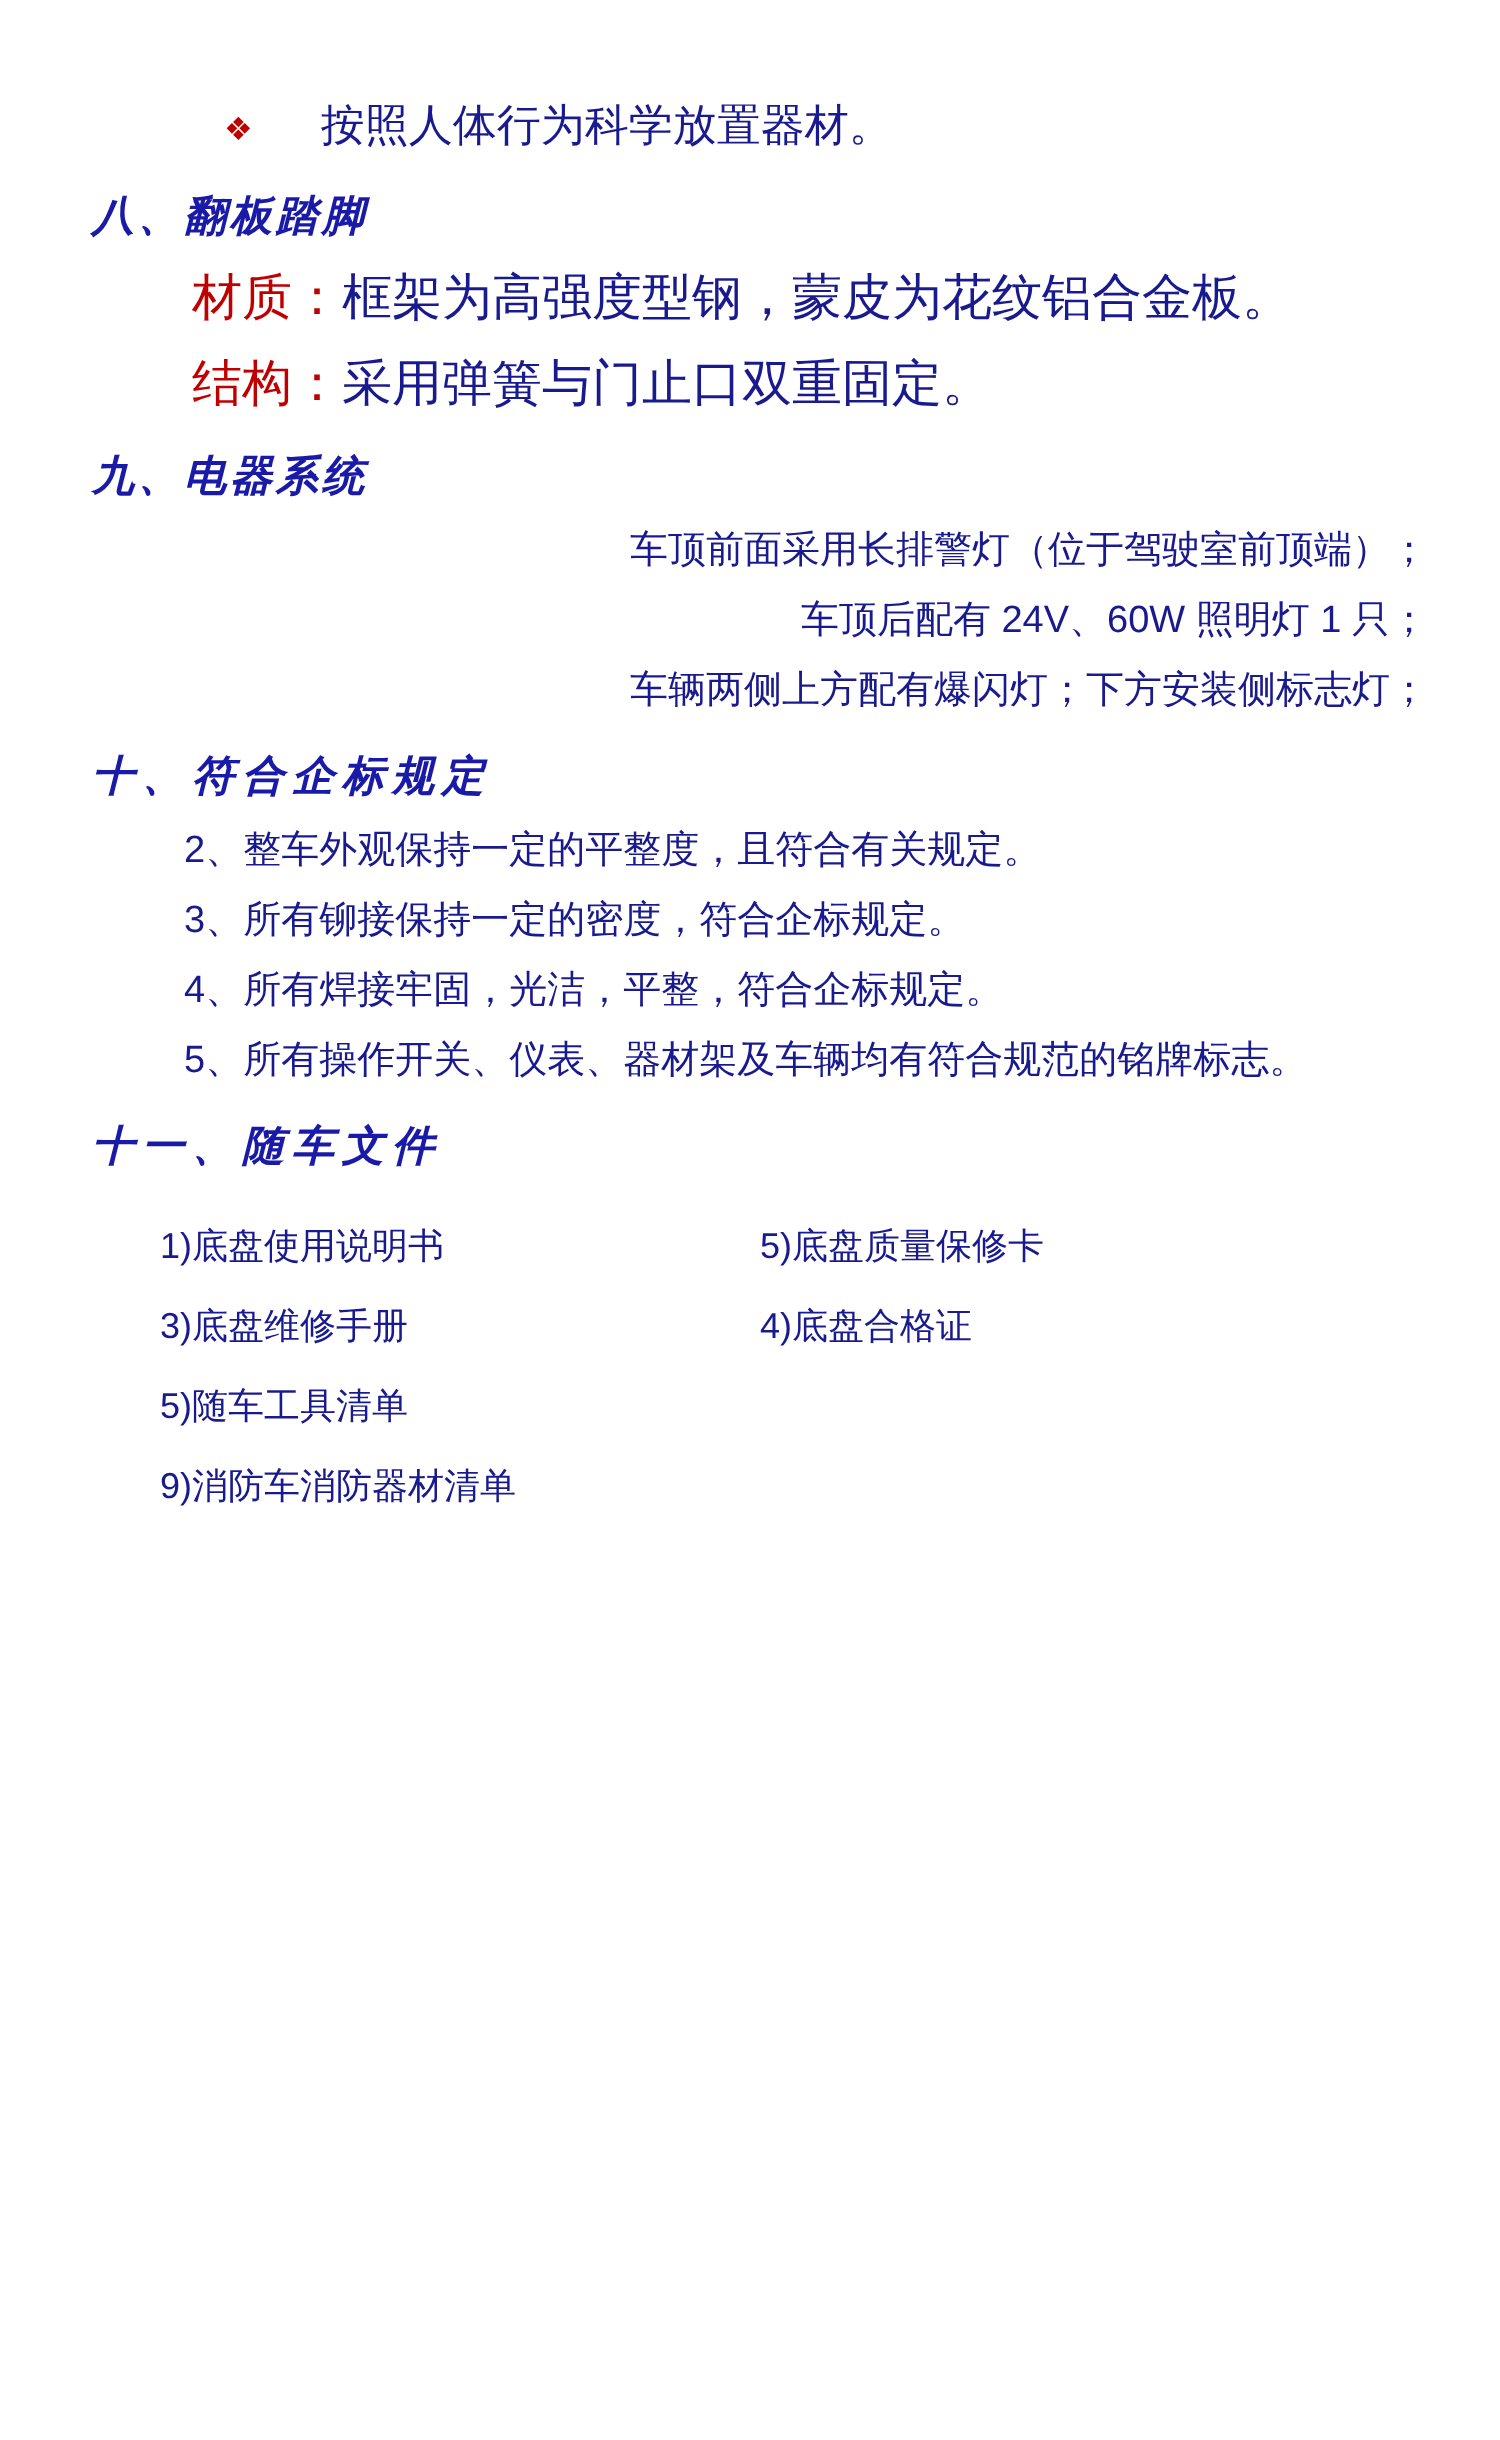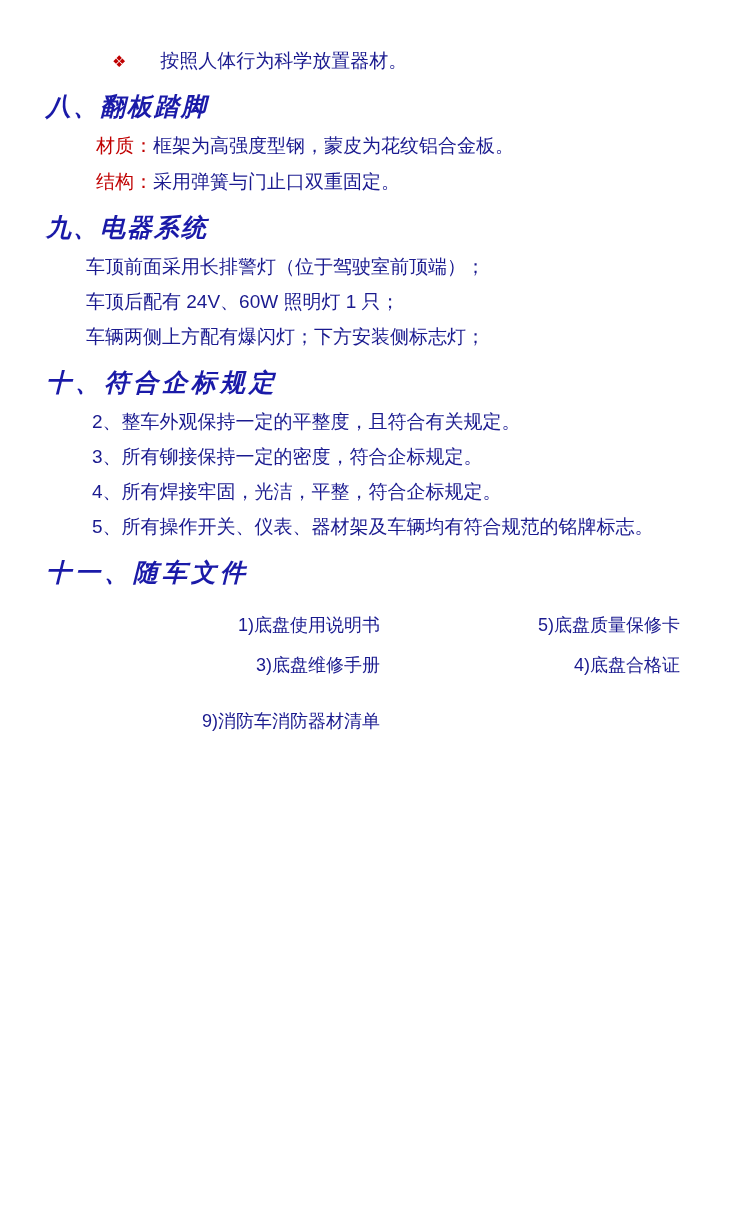--- a/index.html
+++ b/index.html
@@ -31,73 +31,73 @@
     padding-left: 76px;
   }
   .bullet-mark {
     color: #c00000;
     font-size: 16px;
     line-height: 1;
     margin-right: 34px;
   }
   .bullet-text {
     color: #1a1a8f;
-    font-size: 19px;
+    font-size: 22px;
     font-family: "Liberation Sans", "DejaVu Sans", sans-serif;
     text-align: right;
   }
 
   
   .heading {
     color: #1a1aa8;
     font-weight: bold;
-    font-size: 25px;
+    font-size: 21px;
     font-family: "DejaVu Sans", "Liberation Sans", sans-serif;
     letter-spacing: 2px;
     margin: 16px 0 10px 10px;
     font-style: italic;
   }
   .heading.wide {
     letter-spacing: 4px;
   }
 
   
   .labeled {
     margin: 10px 0 10px 60px;
-    font-size: 19px;
+    font-size: 25px;
     font-family: "Liberation Sans", "DejaVu Sans", sans-serif;
   }
   .label-red {
     color: #c00000;
   }
   .label-body {
     color: #1a1a8f;
   }
 
   
   .para {
     margin: 9px 0 9px 50px;
     font-size: 19px;
     color: #1a1a8f;
     font-family: "Liberation Sans", "DejaVu Sans", sans-serif;
+    text-align: right;
   }
 
   
   .numline {
     margin: 9px 0 9px 56px;
     font-size: 19px;
     color: #1a1a8f;
     font-family: "Liberation Sans", "DejaVu Sans", sans-serif;
   }
 
   
   .doc-list {
     margin: 24px 0 0 44px;
     width: 600px;
-    text-align: right;
   }
   .doc-row {
     display: flex;
     margin: 0 0 16px 0;
   }
   .doc-cell {
     font-size: 18px;
     color: #1a1a8f;
     font-family: "Liberation Sans", "DejaVu Sans", sans-serif;
   }
@@ -141,19 +141,20 @@
   <div class="doc-list">
     <div class="doc-row">
       <div class="doc-cell left">1)底盘使用说明书</div>
       <div class="doc-cell right">5)底盘质量保修卡</div>
     </div>
     <div class="doc-row">
       <div class="doc-cell left">3)底盘维修手册</div>
       <div class="doc-cell right">4)底盘合格证</div>
     </div>
     <div class="doc-row">
+      <div class="doc-cell left">5)随车工具清单</div>
     </div>
     <div class="doc-row">
       <div class="doc-cell left">9)消防车消防器材清单</div>
     </div>
   </div>
 
 </div>
 
 </body></html>

